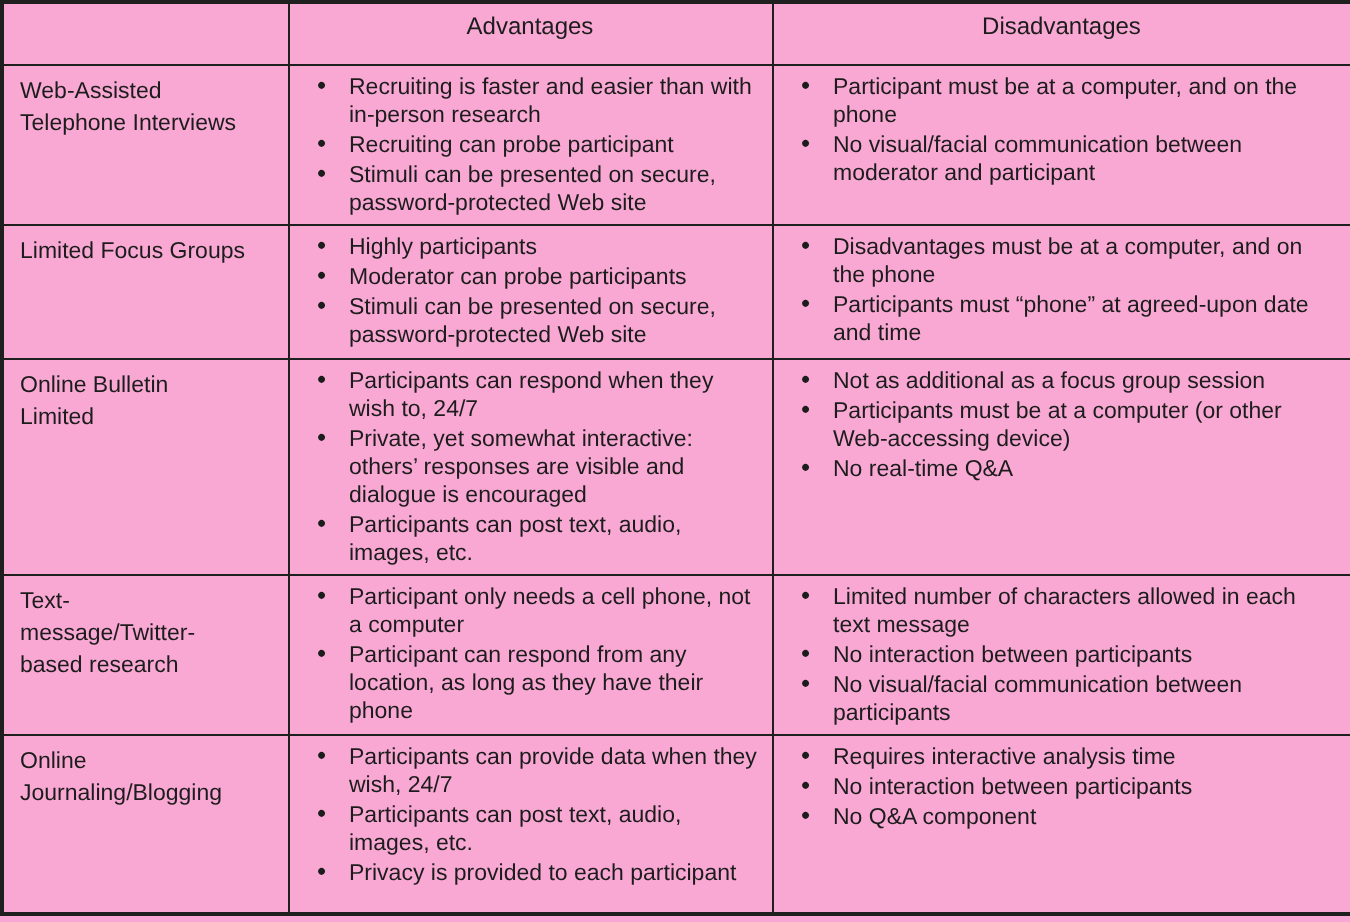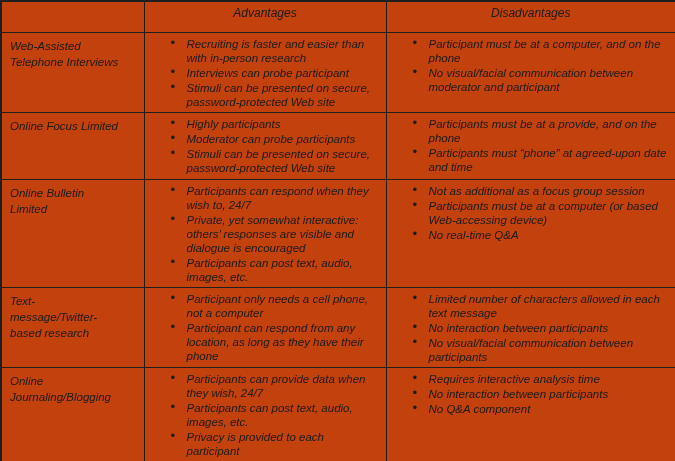--- a/index.html
+++ b/index.html
@@ -7,22 +7,21 @@
     margin: 0;
     padding: 0;
     background: #ffffff;
     width: 675px;
     font-family: "Liberation Sans", "DejaVu Sans", sans-serif;
     color: #1c1c1c;
   }
   .page {
     width: 675px;
     height: 461px;
-    background: #c2410c;
-    font-style: italic;
+    background: #f9a8d4;
   }
   table.comparison {
     width: 675px;
     border-collapse: collapse;
     table-layout: fixed;
     border: 2px solid #1f1f1f;
     font-size: 11.5px;
     line-height: 14px;
   }
   col.c-method { width: 143px; }
@@ -45,21 +44,21 @@
     text-align: center;
     padding-top: 4px;
   }
   td.method-cell {
     padding: 5px 6px 4px 8px;
     white-space: pre-line;
     line-height: 16px;
     margin-top: 40px;
   }
   ul.bullets {
-    margin: 4px 0 0 16px;
+    margin: 4px 0 0 4px;
     padding: 0 6px 2px 8px;
     list-style: none;
   }
   ul.bullets li {
     position: relative;
     padding-left: 18px;
     margin-bottom: 1px;
   }
   ul.bullets li::before {
     content: "\2022";
@@ -86,61 +85,61 @@
         <th class="col-header">Disadvantages</th>
       </tr>
     </thead>
     <tbody>
       <tr>
         <td class="method-cell">Web-Assisted
 Telephone Interviews</td>
         <td>
           <ul class="bullets">
               <li>Recruiting is faster and easier than with in-person research</li>
-              <li>Interviews can probe participant</li>
+              <li>Recruiting can probe participant</li>
               <li>Stimuli can be presented on secure, password-protected Web site</li>
             </ul>
         </td>
         <td>
           <ul class="bullets">
               <li>Participant must be at a computer, and on the phone</li>
               <li>No visual/facial communication between moderator and participant</li>
             </ul>
         </td>
       </tr>
       <tr>
-        <td class="method-cell">Online Focus Limited</td>
+        <td class="method-cell">Limited Focus Groups</td>
         <td>
           <ul class="bullets">
               <li>Highly participants</li>
               <li>Moderator can probe participants</li>
               <li>Stimuli can be presented on secure, password-protected Web site</li>
             </ul>
         </td>
         <td>
           <ul class="bullets">
-              <li>Participants must be at a provide, and on the phone</li>
+              <li>Disadvantages must be at a computer, and on the phone</li>
               <li>Participants must “phone” at agreed-upon date and time</li>
             </ul>
         </td>
       </tr>
       <tr>
         <td class="method-cell">Online Bulletin
 Limited</td>
         <td>
           <ul class="bullets">
               <li>Participants can respond when they wish to, 24/7</li>
               <li>Private, yet somewhat interactive: others’ responses are visible and dialogue is encouraged</li>
               <li>Participants can post text, audio, images, etc.</li>
             </ul>
         </td>
         <td>
           <ul class="bullets">
               <li>Not as additional as a focus group session</li>
-              <li>Participants must be at a computer (or based Web-accessing device)</li>
+              <li>Participants must be at a computer (or other Web-accessing device)</li>
               <li>No real-time Q&amp;A</li>
             </ul>
         </td>
       </tr>
       <tr>
         <td class="method-cell">Text-
 message/Twitter-
 based research</td>
         <td>
           <ul class="bullets">

